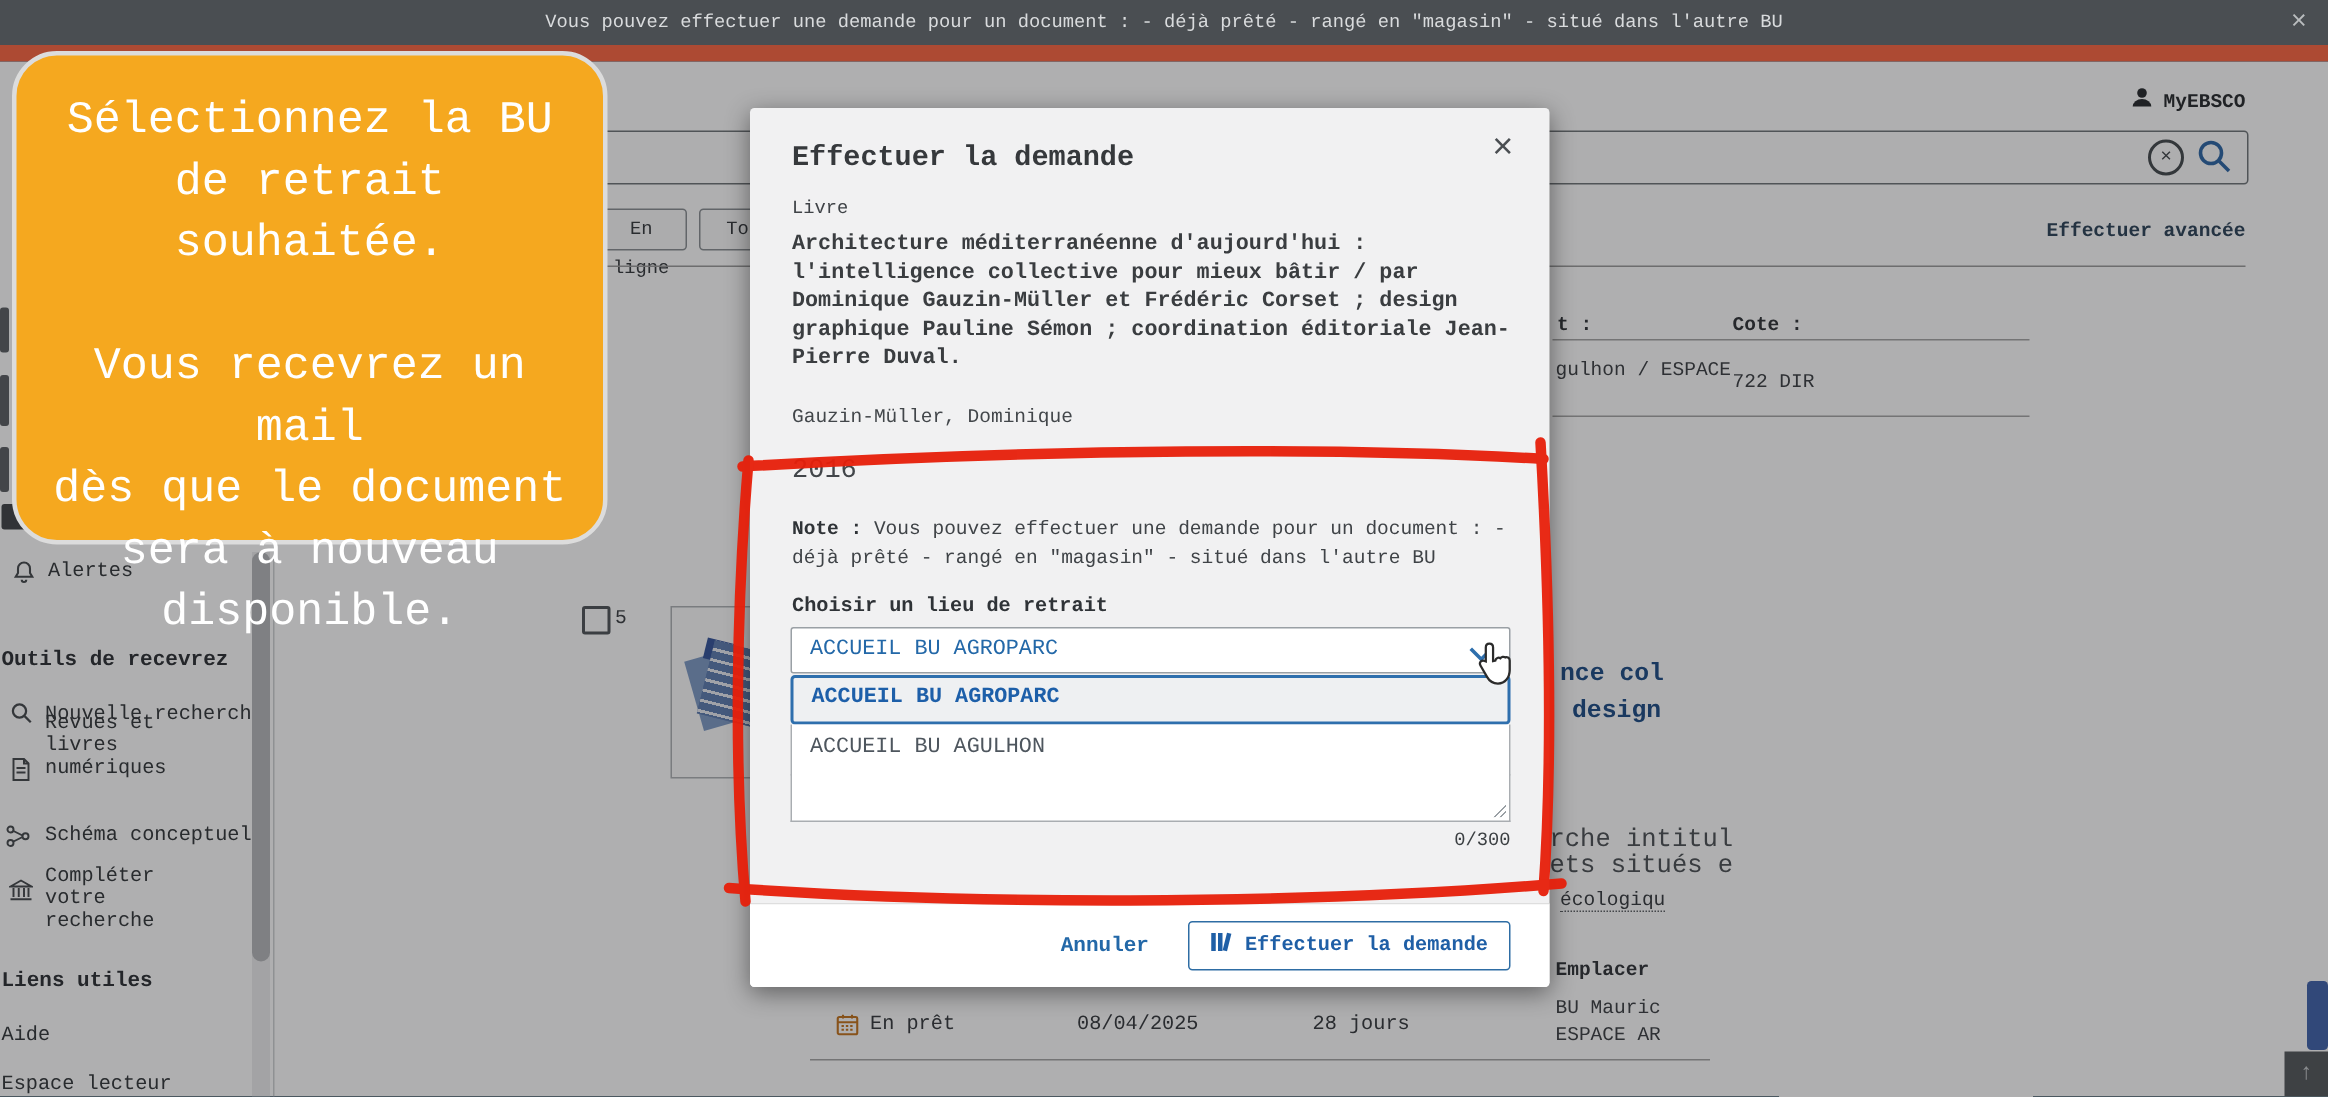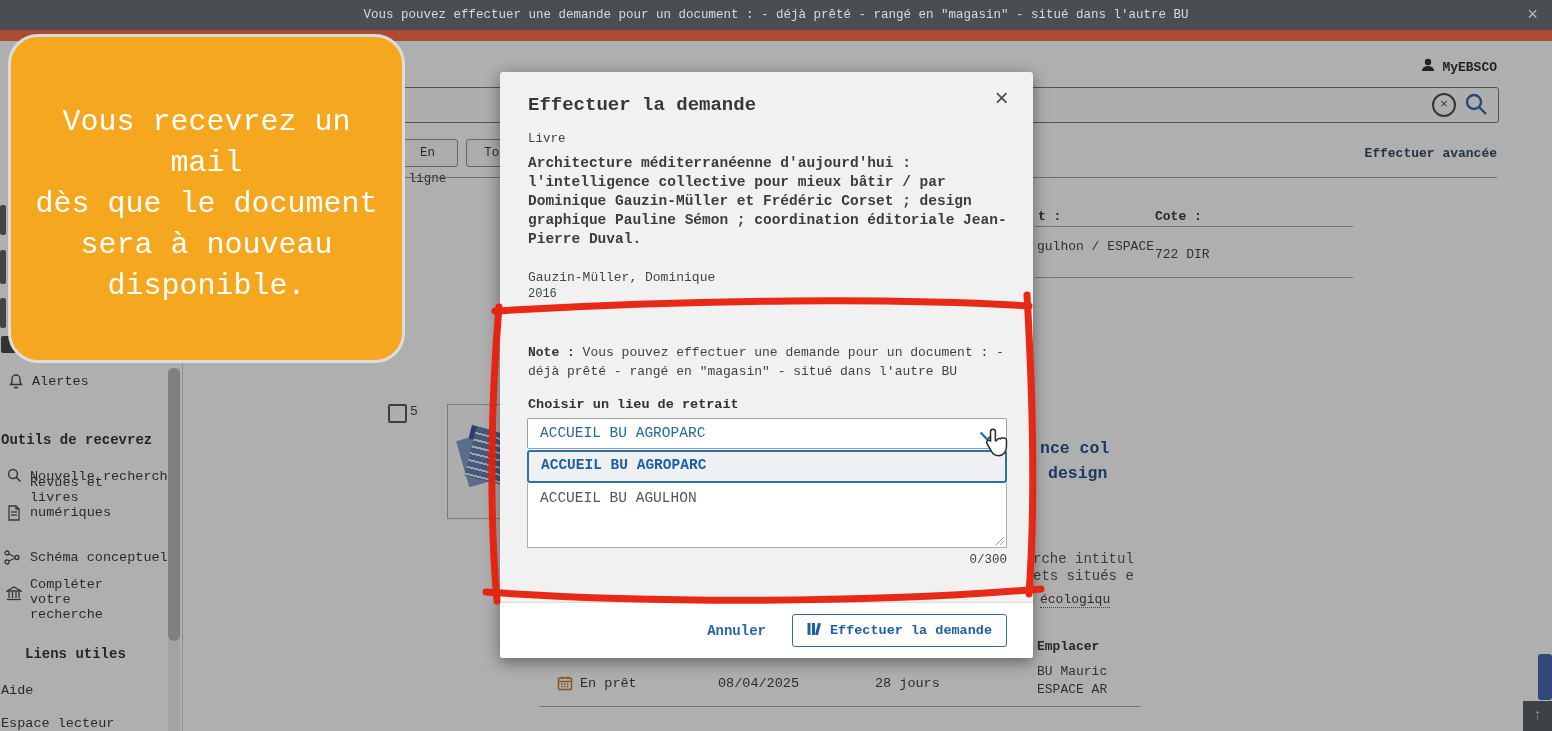--- a/index.html
+++ b/index.html
@@ -42,41 +42,41 @@
   .tline{height:1px;background:#a6a6a6;}
 
   .checkbox{left:388px;top:363px;width:15px;height:15px;border:2px solid #4e5357;border-radius:2px;background:#fdfdfd;cursor:pointer;}
   .thumbbox{left:447px;top:363px;width:73px;height:113px;border:1px solid #aeb2b5;background:#fcfcfc;overflow:hidden;}
   .doc-back{left:14px;top:30px;width:38px;height:48px;background:#7d9ac6;transform:rotate(-16deg);}
   .doc-front{left:22px;top:26px;width:40px;height:50px;background:#5c7cb0;transform:rotate(14deg);
      background-image:repeating-linear-gradient(180deg,#5c7cb0 0 5px,#e8ecf3 5px 7px);}
   .doc-fold{left:22px;top:22px;width:18px;height:14px;background:#33539a;transform:rotate(14deg);}
 
   .title-frag{font-size:16.5px;font-weight:700;color:#1c4c86;cursor:pointer;}
-  .gray-frag{font-size:14px;color:#4b5054;}
+  .gray-frag{font-size:17px;color:#4b5054;}
   .dotted-link{font-size:13px;color:#35393d;border-bottom:1px dotted #5c6064;cursor:pointer;}
   .loan{font-size:13.5px;color:#34383c;}
 
   .blue-widget{left:1538px;top:613px;width:14px;height:46px;background:#3f62ab;border-radius:3px;}
   .scrolltop{left:1523px;top:660px;width:29px;height:30px;background:#53575a;color:#c6c9cc;
              font-size:15px;text-align:center;line-height:30px;cursor:pointer;}
 
   
   .overlay{left:0;top:41px;width:1552px;height:690px;background:rgba(22,23,25,0.345);z-index:10;}
 
   
   .modal{left:500px;top:72px;width:533px;height:586px;background:#f1f1f2;border-radius:3px;
          box-shadow:0 4px 16px rgba(0,0,0,.45);z-index:20;}
   .modal .abs{position:absolute;}
   .m-title{left:28px;top:22px;font-size:19px;font-weight:700;color:#36393c;}
   .m-close{right:24px;top:16px;font-size:24px;color:#4a4e52;cursor:pointer;line-height:24px;}
   .m-format{left:28px;top:60px;font-size:12.5px;color:#3f4347;}
   .m-booktitle{left:28px;top:82px;width:480px;font-size:14.5px;line-height:19px;font-weight:700;color:#3a3d40;}
   .m-author{left:28px;top:198px;font-size:13px;color:#42464a;}
-  .m-year{left:28px;top:215px;font-size:12px;color:#42464a;text-align:center;}
+  .m-year{left:28px;top:232px;font-size:18px;color:#42464a;text-align:center;}
   .m-note{left:28px;top:271px;width:482px;font-size:13px;line-height:19px;color:#3f4347;}
   .m-note b{color:#2f3337;}
   .m-fieldlabel{left:28px;top:325px;font-size:13.5px;font-weight:700;color:#2f3337;}
   .m-select{left:27px;top:346px;width:478px;height:29px;background:#fff;border:1px solid #9aa0a5;border-radius:2px;cursor:pointer;}
   .m-select-val{left:12px;top:6px;font-size:14.5px;color:#2368a8;}
   .m-chevron{right:10px;top:10px;}
   .m-opt1{left:27px;top:378px;width:476px;height:29px;background:#eef0f2;border:2px solid #2e6fad;border-radius:3px;cursor:pointer;}
   .m-opt1 span{position:absolute;left:12px;top:5px;font-size:14.5px;font-weight:700;color:#1d5fa9;}
   .m-opt2{left:27px;top:411px;width:478px;height:33px;background:#fff;border:1px solid #a9adb1;border-top:none;cursor:pointer;}
   .m-opt2 span{position:absolute;left:12px;top:7px;font-size:14.5px;color:#4e565e;}
@@ -165,21 +165,21 @@
           <path d="M1 5 L8 1 L15 5 Z"></path>
             <line x1="3" y1="6" x2="3" y2="12"></line>
             <line x1="6.5" y1="6" x2="6.5" y2="12"></line>
           <line x1="10" y1="6" x2="10" y2="12"></line>
             <line x1="13" y1="6" x2="13" y2="12"></line>
             <line x1="1" y1="13.5" x2="15" y2="13.5"></line>
         </svg>
       </div>
       <div class="abs sb-item-label" style="left:30px;top:536px;width:120px;">Compléter votre recherche</div>
 
-      <div class="abs sb-header" style="left:1px;top:605px;padding-left:24px;">Liens utiles</div>
+      <div class="abs sb-header" style="left:1px;top:605px;">Liens utiles</div>
       <div class="abs sb-item-label" style="left:1px;top:642px;">Aide</div>
       <div class="abs sb-item-label" style="left:1px;top:675px;">Espace lecteur</div>
 
       <div class="abs sb-track"></div>
       <div class="abs sb-thumb"></div>
     </div>
     <div class="abs sidebar-divider"></div>
 
     <div class="abs account">
       <span>
@@ -297,20 +297,22 @@
   <svg class="abs red-annot" width="1552" height="731" viewBox="0 0 1552 731">
     <g fill="none" stroke="#e71f0a" stroke-width="7" stroke-linecap="round" opacity="0.95">
       <path d="M495 311 C 700 299, 900 298, 1029 306"></path>
       <path d="M1027 295 C 1033 400, 1035 510, 1029 594"></path>
       <path d="M1041 589 C 860 604, 640 603, 486 592"></path>
       <path d="M499 307 C 491 400, 489 510, 497 601"></path>
     </g>
   </svg>
 
   <div class="abs callout callout-left">
+    <p class="p1">Sélectionnez la BU
+de retrait souhaitée.</p>
     <p class="p2">Vous recevrez un mail
 dès que le document
 sera à nouveau
 disponible.</p>
   </div>
 
   <div class="abs cursor">
     <svg width="26" height="30" viewBox="0 0 22 26">
       <path d="M7.5 1 c1.3 0 2.1 0.9 2.1 2.2 V11 l1.3 -0.3 c0.3 -1.5 1.9 -2 2.9 -1.3 c0.6 -0.9 2 -1.1 2.8 -0.5 c0.9 -0.5 2.6 0.1 2.6 1.8 V16 c0 4.5 -2.6 8 -6.8 8 c-3.3 0 -4.8 -1.2 -6.2 -3.7 L2.3 13.6 c-1 -1.8 0.6 -3.4 2.4 -2.7 l0.7 0.3 V3.2 C5.4 1.9 6.2 1 7.5 1 Z" fill="#ffffff" stroke="#2b2b2b" stroke-width="1.3"></path>
     </svg>

